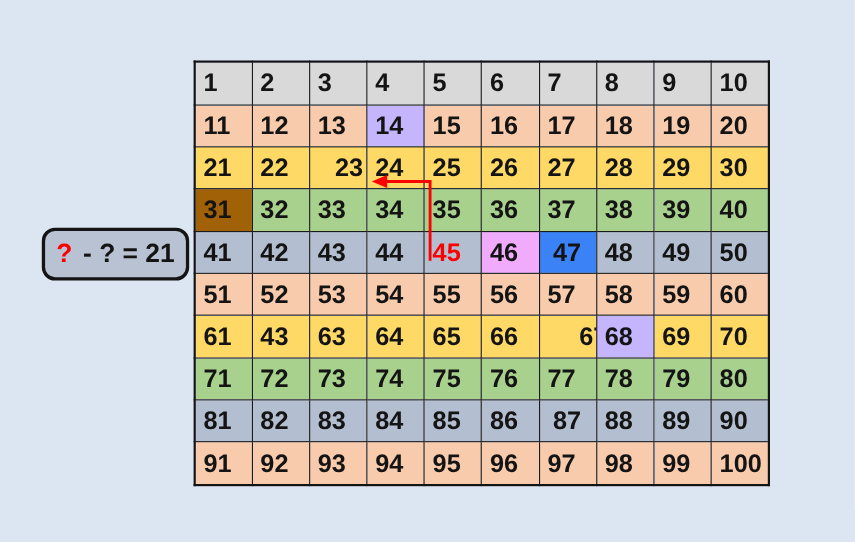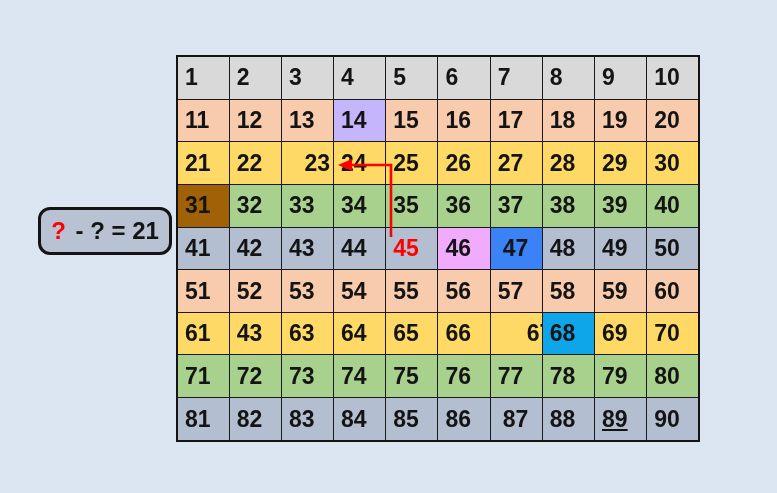--- a/index.html
+++ b/index.html
@@ -144,21 +144,21 @@
           <td style="background: rgb(248, 203, 173);">60</td>
         </tr>
         <tr>
           <td style="background: rgb(255, 217, 102);">61</td>
           <td style="background: rgb(255, 217, 102);">43</td>
           <td style="background: rgb(255, 217, 102);">63</td>
           <td style="background: rgb(255, 217, 102);">64</td>
           <td style="background: rgb(255, 217, 102);">65</td>
           <td style="background: rgb(255, 217, 102);">66</td>
           <td style="background: rgb(255, 217, 102); padding-left: 36px;">67</td>
-          <td style="background: #0ea5e9;">68</td>
+          <td style="background: #c4b5fd;">68</td>
           <td style="background: rgb(255, 217, 102);">69</td>
           <td style="background: rgb(255, 217, 102);">70</td>
         </tr>
         <tr>
           <td style="background: rgb(169, 209, 142);">71</td>
           <td style="background: rgb(169, 209, 142);">72</td>
           <td style="background: rgb(169, 209, 142);">73</td>
           <td style="background: rgb(169, 209, 142);">74</td>
           <td style="background: rgb(169, 209, 142);">75</td>
           <td style="background: rgb(169, 209, 142);">76</td>
@@ -169,22 +169,34 @@
         </tr>
         <tr>
           <td style="background: rgb(179, 191, 208);">81</td>
           <td style="background: rgb(179, 191, 208);">82</td>
           <td style="background: rgb(179, 191, 208);">83</td>
           <td style="background: rgb(179, 191, 208);">84</td>
           <td style="background: rgb(179, 191, 208);">85</td>
           <td style="background: rgb(179, 191, 208);">86</td>
           <td style="background: rgb(179, 191, 208); padding-left: 12px;">87</td>
           <td style="background: rgb(179, 191, 208);">88</td>
-          <td style="background: rgb(179, 191, 208); text-decoration: underline;">89</td>
+          <td style="background: rgb(179, 191, 208);">89</td>
           <td style="background: rgb(179, 191, 208);">90</td>
+        </tr>
+        <tr>
+          <td style="background: rgb(248, 203, 173);">91</td>
+          <td style="background: rgb(248, 203, 173);">92</td>
+          <td style="background: rgb(248, 203, 173);">93</td>
+          <td style="background: rgb(248, 203, 173);">94</td>
+          <td style="background: rgb(248, 203, 173);">95</td>
+          <td style="background: rgb(248, 203, 173);">96</td>
+          <td style="background: rgb(248, 203, 173);">97</td>
+          <td style="background: rgb(248, 203, 173);">98</td>
+          <td style="background: rgb(248, 203, 173);">99</td>
+          <td style="background: rgb(248, 203, 173);">100</td>
         </tr>
       </tbody>
   </table>
 
   <svg class="arrow-overlay" viewBox="0 0 524 387" xmlns="http://www.w3.org/2000/svg">
     <polyline class="arrow-line" points="215,182 215,110 174,110" fill="none" stroke="#ff0000" stroke-width="2.6"></polyline>
     <polygon class="arrow-head" points="162,110 176,104 176,116" fill="#ff0000"></polygon>
   </svg>
 
 </div>

